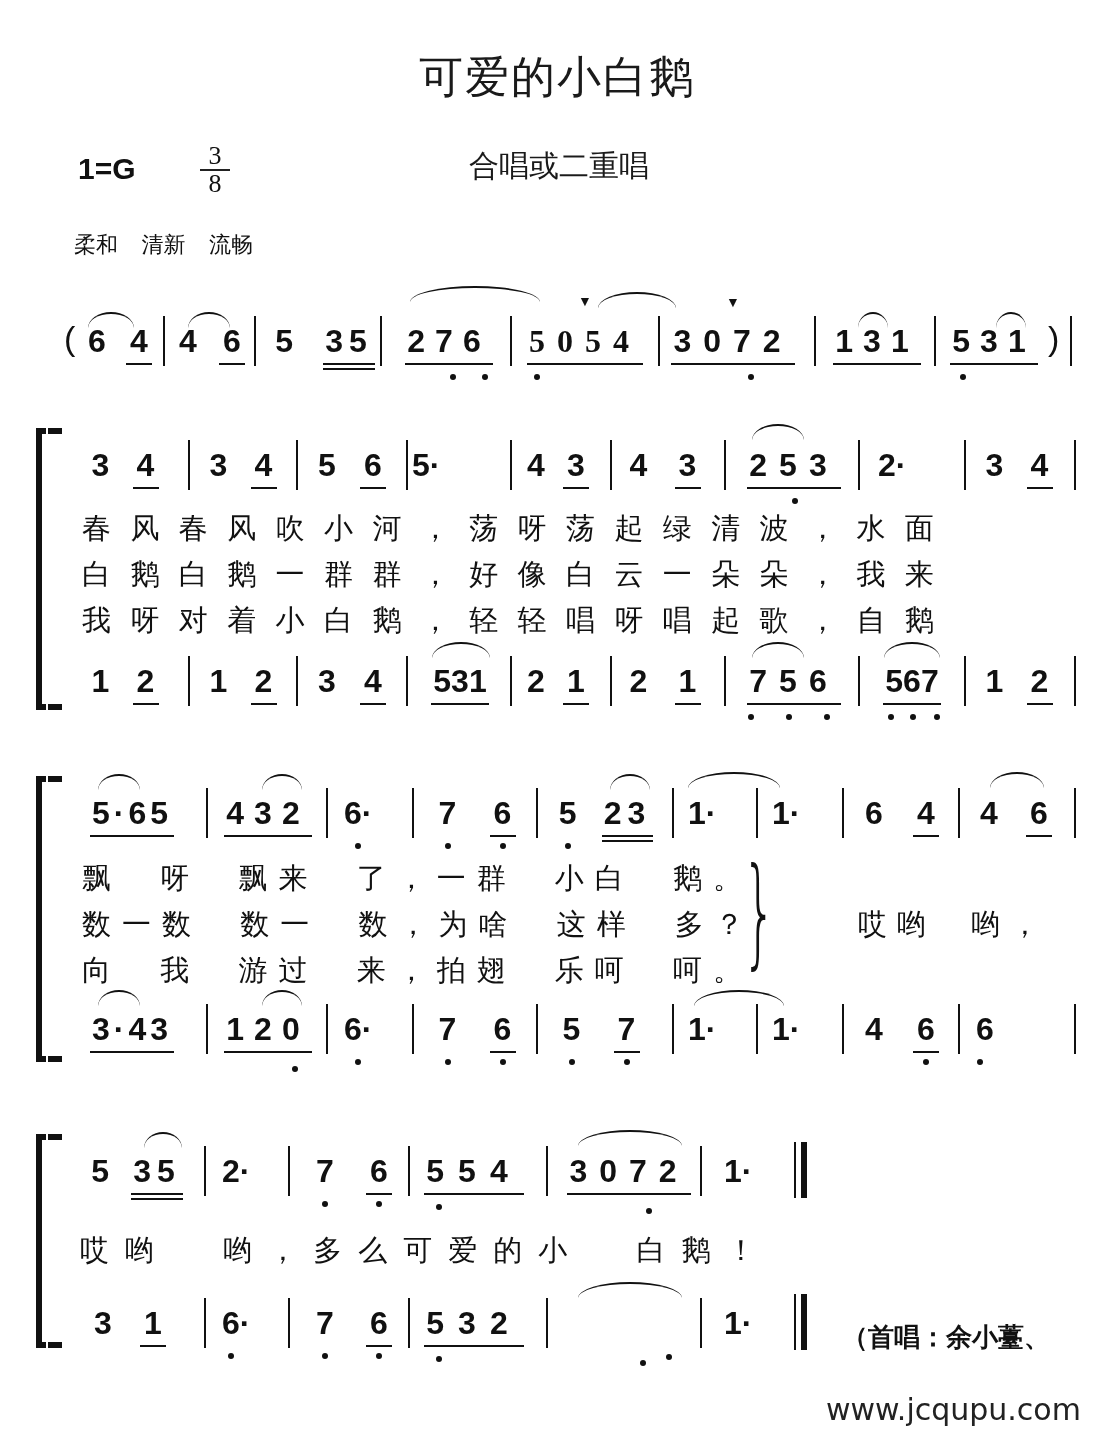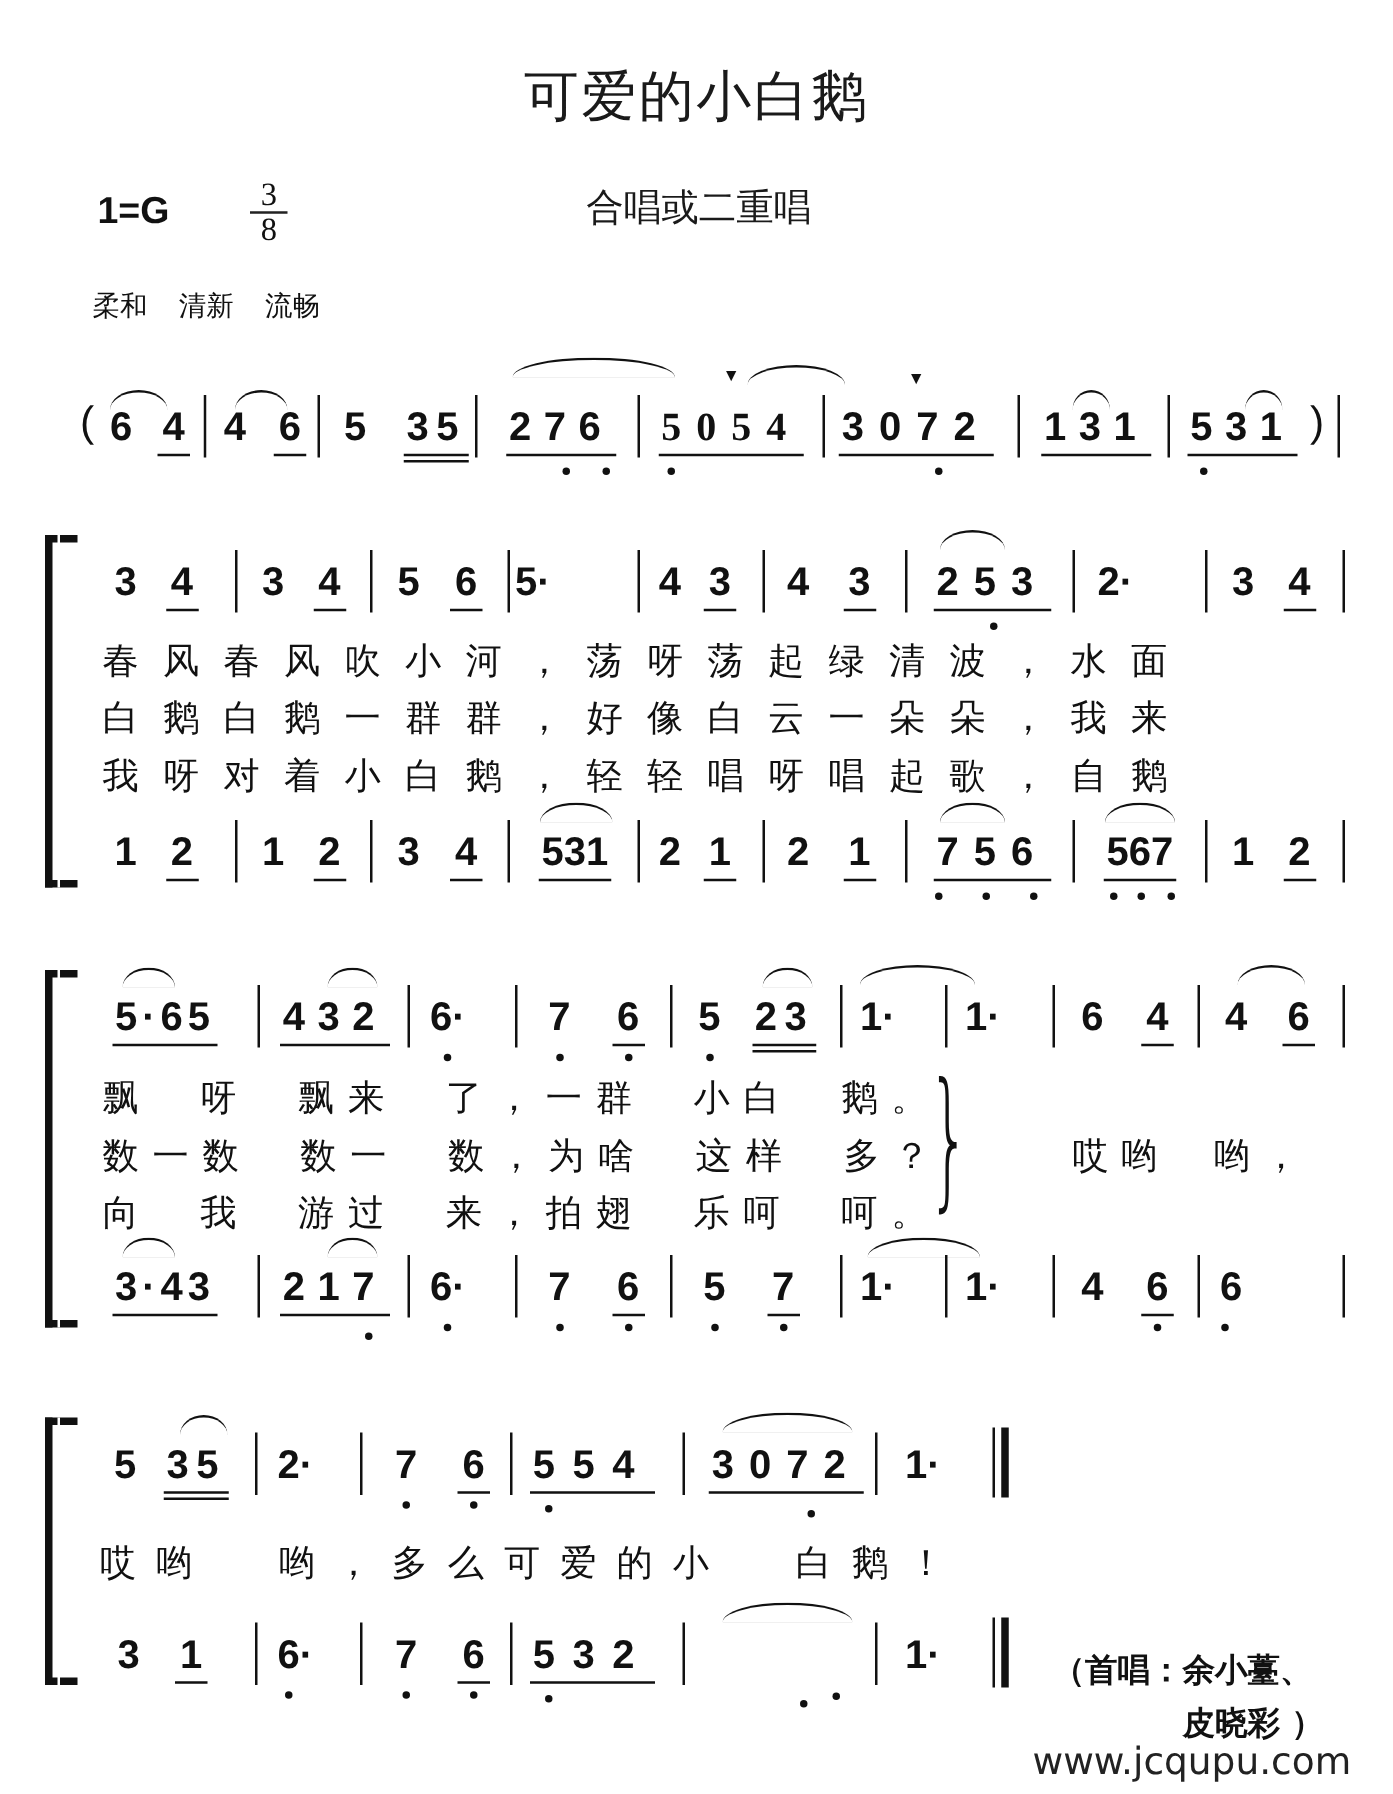--- a/index.html
+++ b/index.html
@@ -10,21 +10,21 @@
            font-size: 44px; font-weight: normal; letter-spacing: 2px; color: #1a1a1a; }
   .key { position: absolute; left: 78px; top: 152px; font-family: "Liberation Sans", sans-serif;
          font-size: 30px; font-weight: bold; }
   .timesig { position: absolute; left: 200px; top: 144px; width: 30px; text-align: center;
              font-family: "Liberation Serif", serif; font-size: 26px; line-height: 24px; }
   .timesig .bar { display:block; height: 2px; background:#222; margin: 1px 0; }
   .subtitle { position: absolute; left: 0; width: 1114px; top: 146px; text-align: center;
               font-size: 30px; color: #1a1a1a; padding-left: 4px; }
   .credits { position: absolute; left: 924px; top: 136px; font-family: "DejaVu Serif", serif;
              font-size: 30px; font-weight: bold; line-height: 46px; letter-spacing: 14px; }
-  .tempo { position: absolute; left: 74px; top: 230px; font-size: 22px; word-spacing: 18px; }
+  .tempo { position: absolute; left: 74px; top: 230px; font-size: 22px; word-spacing: 18px; font-family: Liberation Serif, serif; }
 
   .sys { position: absolute; left: 0; width: 1114px; }
   .row { position: absolute; left: 0; height: 50px; }
   .m { position: absolute; display: flex; align-items: center; justify-content: space-around; height: 50px; }
   .n { position: relative; font-family: "Liberation Sans", sans-serif; font-weight: bold; font-size: 32px;
        line-height: 40px; display: inline-block; text-align: center; min-width: 22px; }
   .n.u1::after { content:""; position:absolute; left:-2px; right:-2px; bottom:-4px; height:2px; background:#111; }
   .n.u2::after { content:""; position:absolute; left:-2px; right:-2px; bottom:-4px; height:2px; background:#111;
                  box-shadow: 0 5px 0 #111; }
   .n.ld::before { content:""; position:absolute; left:50%; bottom:-16px; width:6px; height:6px; margin-left:-3px;
@@ -288,21 +288,21 @@
   <div class="curly" style="left:742px;top:64px;">}</div>
   <div class="lyric" style="left:858px;top:114px;letter-spacing:10px;word-spacing:16px;">哎哟 哟，</div>
 
   <div class="row" style="top:216px;width:1114px;">
     <div class="m" style="left:80px;width:104px;">
         <span class="n u1" style="letter-spacing:4px;">3·43</span>
       </div>
     <div class="slur" style="left:98px;top:-14px;width:42px;"></div>
     <div class="bl" style="left:206px;"></div>
     <div class="m" style="left:218px;width:100px;">
-        <span class="n u1" style="letter-spacing:10px;">217</span>
+        <span class="n u1" style="letter-spacing:10px;">120</span>
       </div>
     <div class="slur" style="left:262px;top:-14px;width:40px;"></div>
     <span style="position:absolute;left:292px;top:62px;width:6px;height:6px;border-radius:50%;background:#111;"></span>
     <div class="bl" style="left:326px;"></div>
     <div class="m" style="left:344px;width:80px;justify-content:flex-start;">
         <span class="n ld">6·</span>
       </div>
     <div class="bl" style="left:412px;"></div>
     <div class="m" style="left:420px;width:110px;">
         <span class="n ld">7</span>
@@ -398,15 +398,14 @@
     <div class="bl" style="left:700px;"></div>
     <div class="m" style="left:710px;width:70px;justify-content:flex-start;">
         <span class="n" style="padding-left:14px;">1·</span>
       </div>
     <div class="dbl" style="left:794px;top:-4px;"></div>
   </div>
 </div>
 
 <div class="note">
   <span>（首唱：余小薹、</span>
-  <span class="l2">皮晓彩 ）</span>
 </div>
 <div class="watermark">www.jcqupu.com</div>
 
 </body></html>

